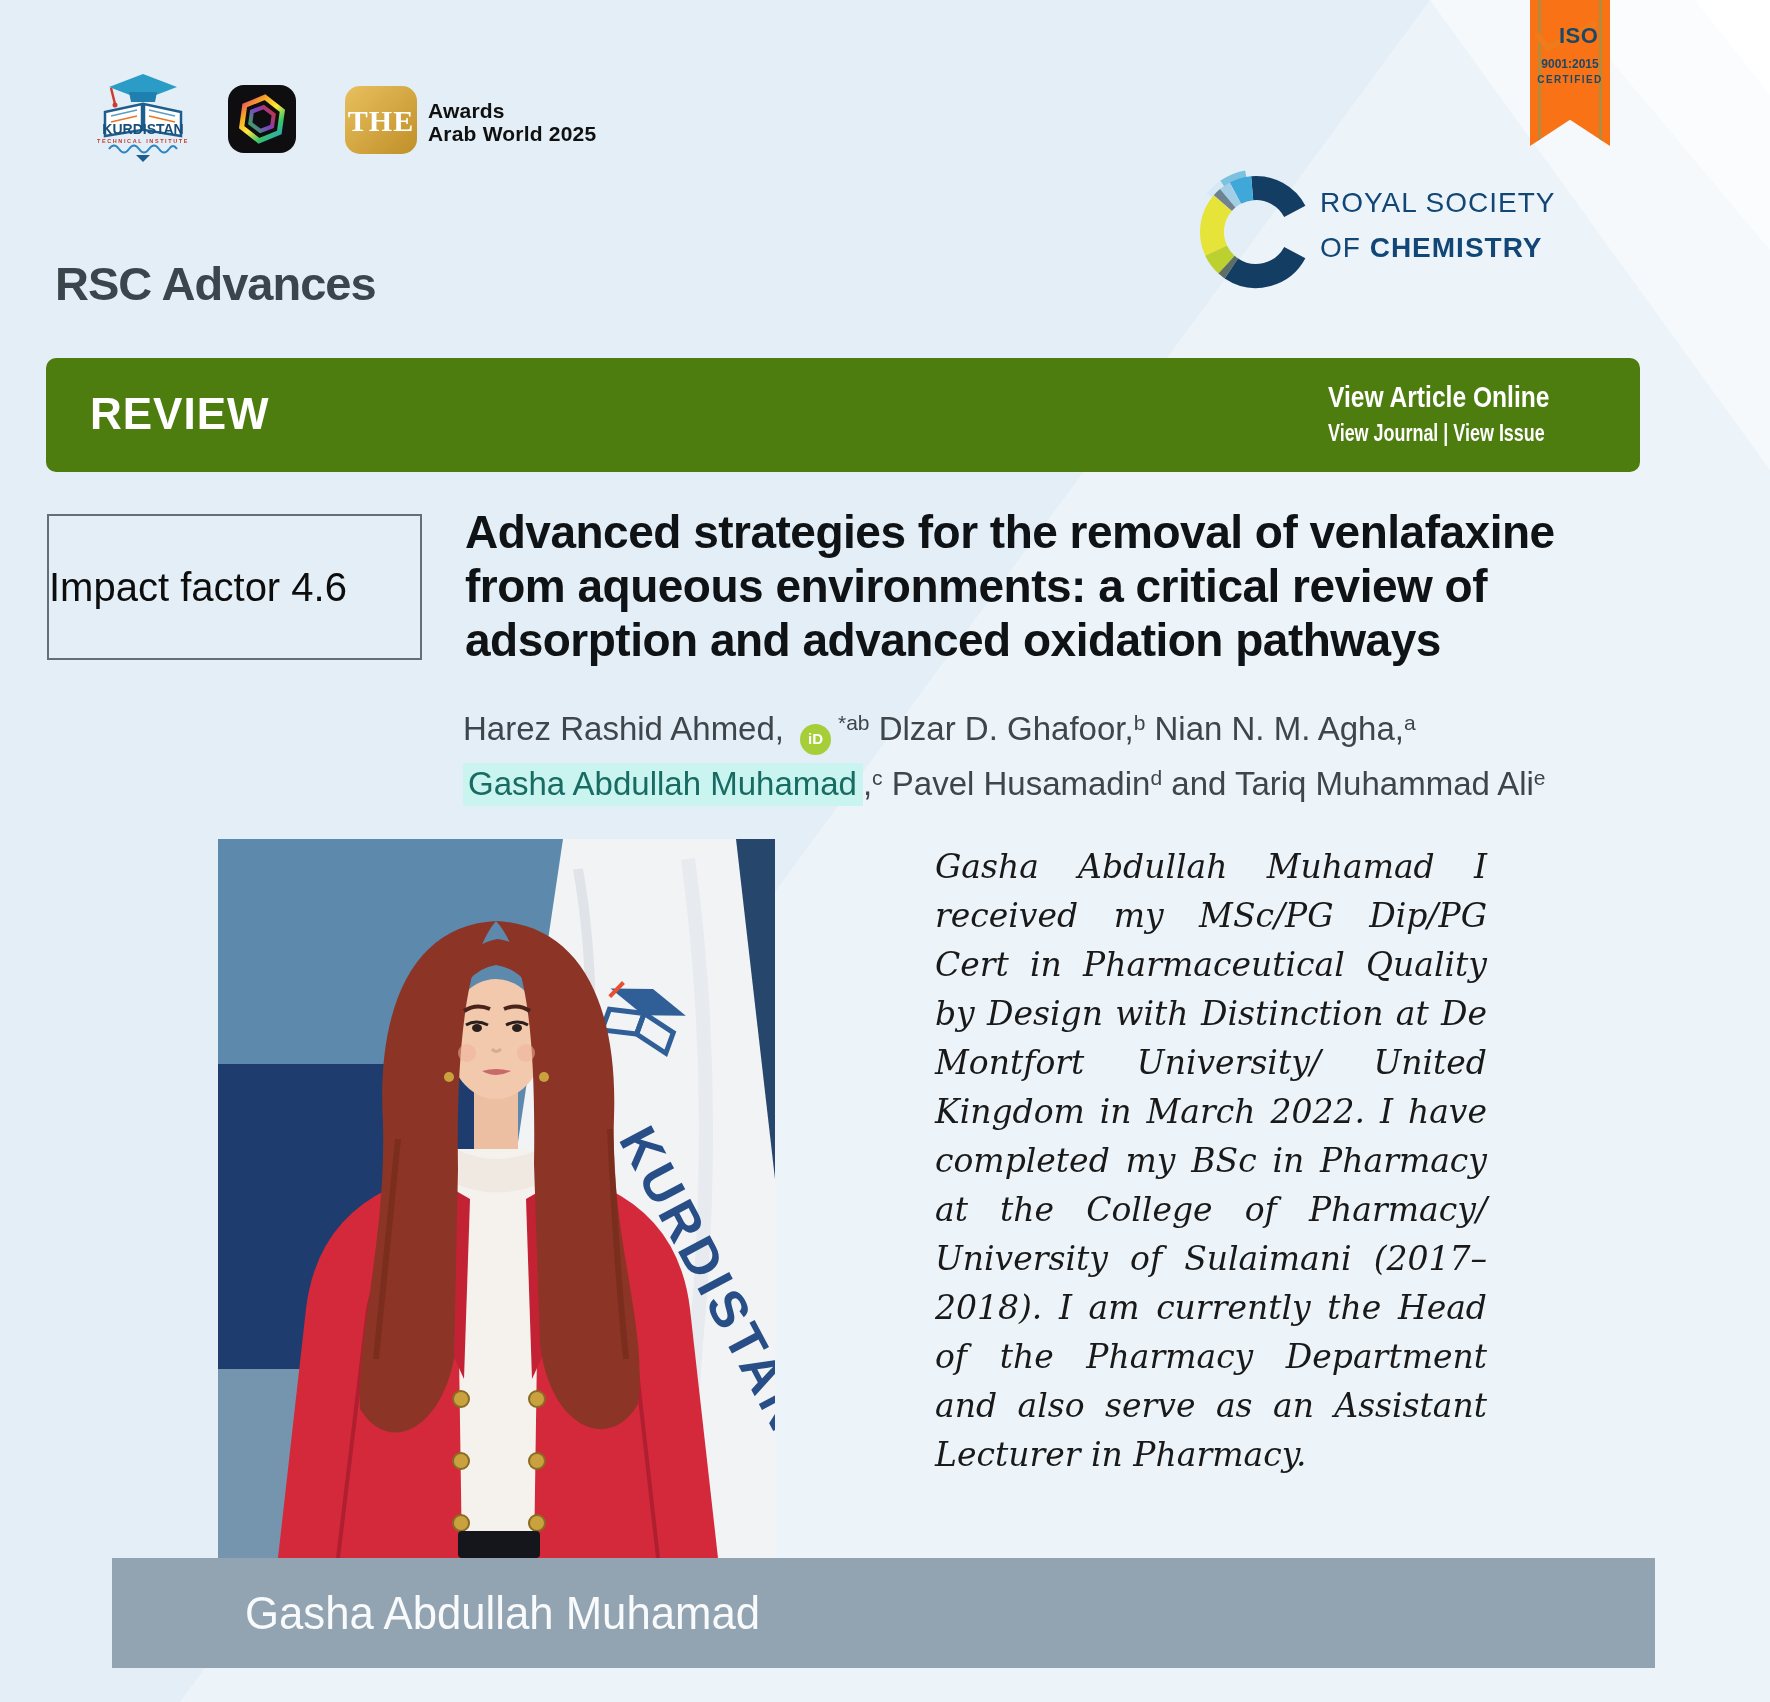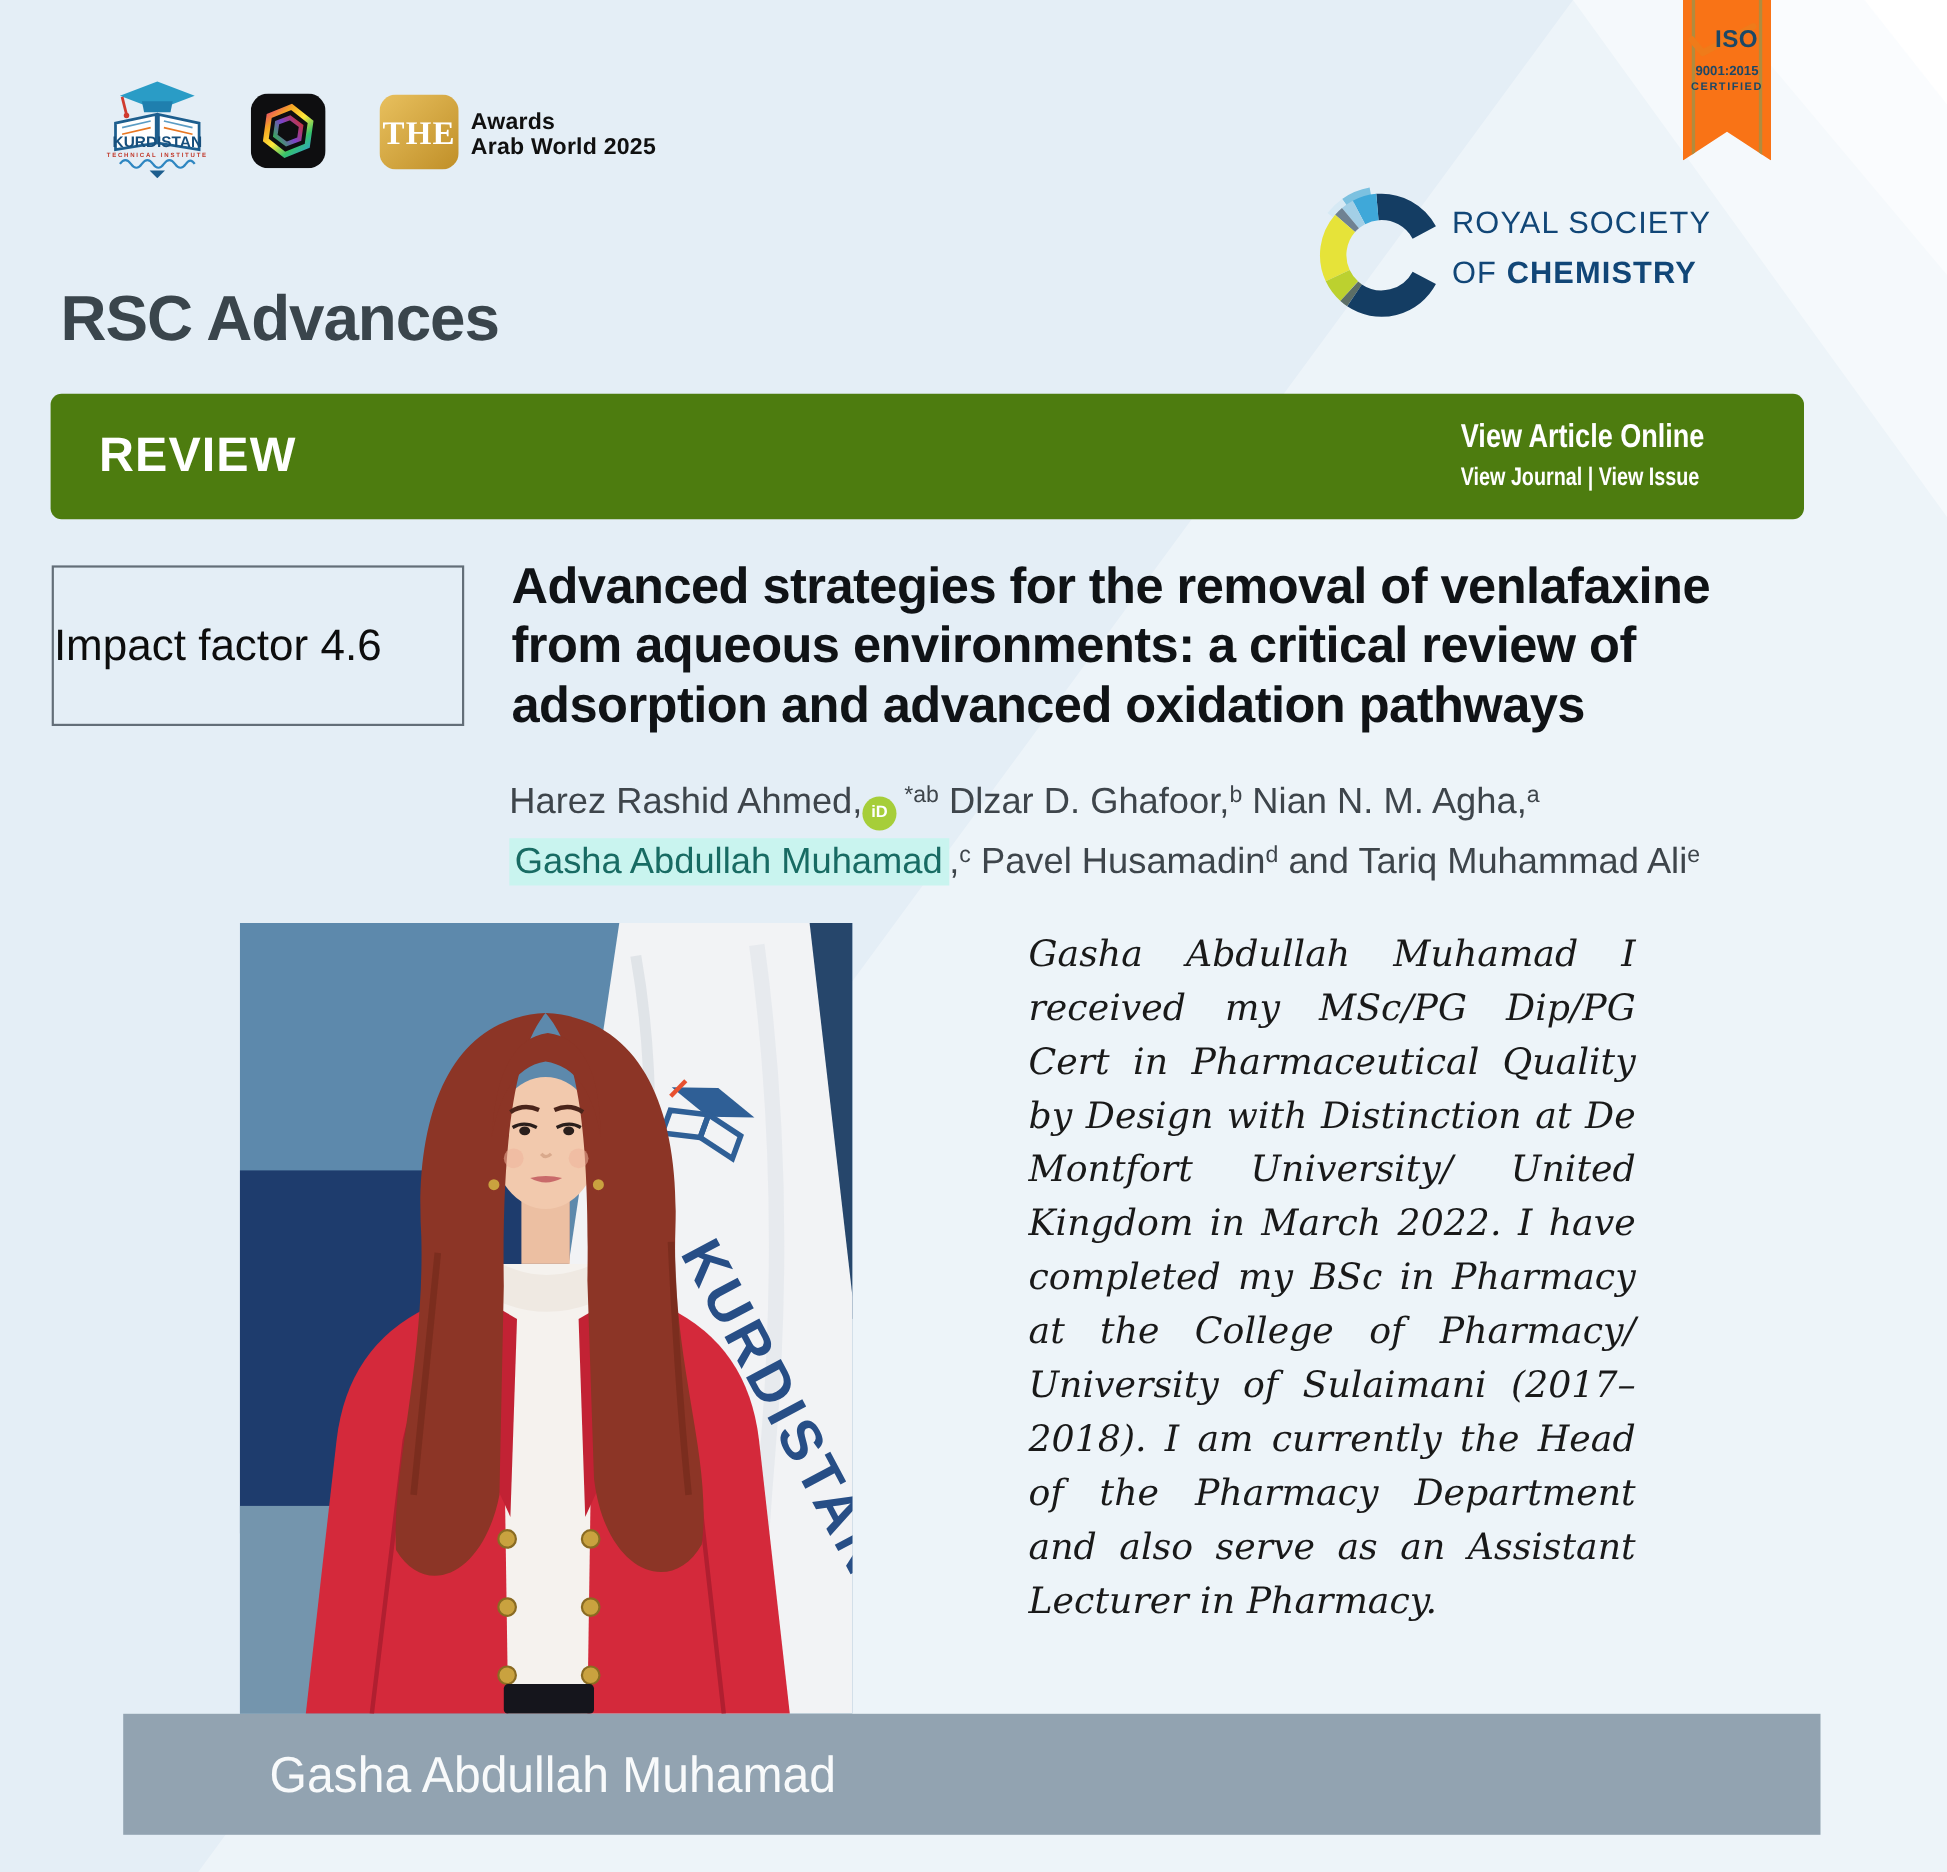--- a/index.html
+++ b/index.html
@@ -25,39 +25,39 @@
   .iso-iso { position:absolute; left:29px; top:23px; font-size:22px; font-weight:bold; color:#1c4866; letter-spacing:.5px; }
   .iso-std { position:absolute; left:0; top:57px; width:100%; text-align:center; font-size:12px; font-weight:bold; color:#1c4866; }
   .iso-cert { position:absolute; left:0; top:74px; width:100%; text-align:center; font-size:10px; font-weight:bold; color:#1c4866; letter-spacing:1.4px; }
 
   
   #rsc-logo { position:absolute; left:1197px; top:168px; width:460px; height:130px; }
   #rsc-logo-text { position:absolute; left:123px; top:12px; color:#114677; font-size:28px; line-height:45px; letter-spacing:1px; }
   #rsc-logo-text b { font-weight:bold; }
 
   
-  #journal-title { position:absolute; left:55px; top:256px; font-size:58px; font-weight:bold; color:#3a454c; letter-spacing:-1px; }
+  #journal-title { position:absolute; left:55px; top:256px; font-size:47px; font-weight:bold; color:#3a454c; letter-spacing:-1px; }
 
   
   #review-banner { position:absolute; left:46px; top:358px; width:1594px; height:114px; background:#4d7c0f; border-radius:10px; }
   #review-label { position:absolute; left:44px; top:31px; font-size:44px; font-weight:bold; color:#fff; letter-spacing:1px; }
   #view-article { position:absolute; left:1282px; top:22px; color:#fff; white-space:nowrap; }
   #view-article-online { font-size:30px; font-weight:bold; display:inline-block; transform:scaleX(.82); transform-origin:left; }
   #view-links { font-size:23px; font-weight:bold; margin-top:6px; display:inline-block; transform:scaleX(.78); transform-origin:left; }
 
   
   #impact-box { position:absolute; left:47px; top:514px; width:375px; height:146px; border:2px solid #636e78;
     display:flex; align-items:center; justify-content:flex-start; font-size:40px; color:#0d0d0d; }
 
   
   #article-title { position:absolute; left:465px; top:505px; width:1190px; font-size:46px; font-weight:bold; color:#101316; line-height:54px; letter-spacing:-.5px; }
   #authors { position:absolute; left:463px; top:700px; width:1200px; font-size:33px; color:#3e454b; line-height:46px; }
   #authors sup { font-size:21px; vertical-align:10px; }
   .orcid-badge { display:inline-flex; align-items:center; justify-content:center; width:31px; height:31px; border-radius:50%;
-    background:#a6ce39; color:#fff; font-size:15px; font-weight:bold; vertical-align:-4px; margin:0 7px 0 0; }
+    background:#a6ce39; color:#fff; font-size:15px; font-weight:bold; vertical-align:-4px; margin:0 7px 0 16px; }
   .hl-name { background:#c9f4ef; color:#186b63; padding:2px 6px 4px 5px; }
 
   
   #portrait { position:absolute; left:218px; top:839px; width:557px; height:719px; }
 
   
   #bio { position:absolute; left:935px; top:842px; width:552px; font-family:"DejaVu Serif", serif; font-style:italic;
     font-size:33px; line-height:49px; color:#191919; text-align:justify; }
 
   

